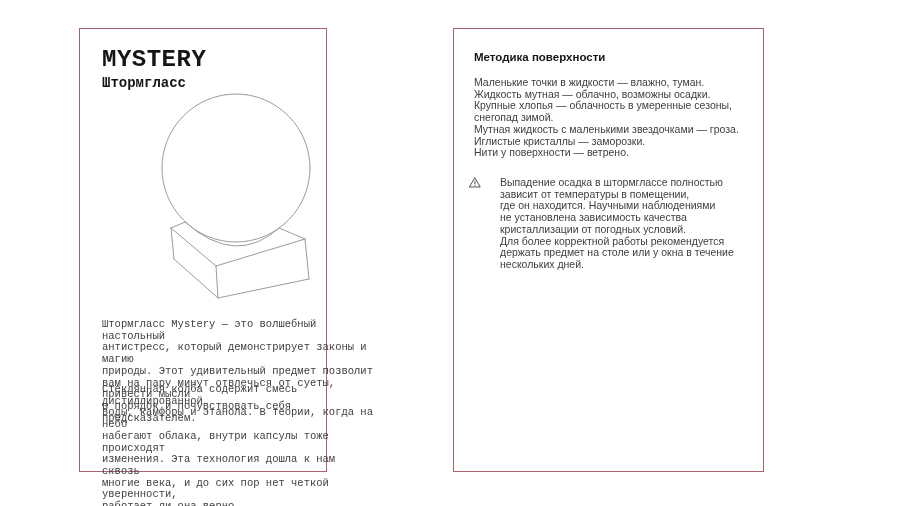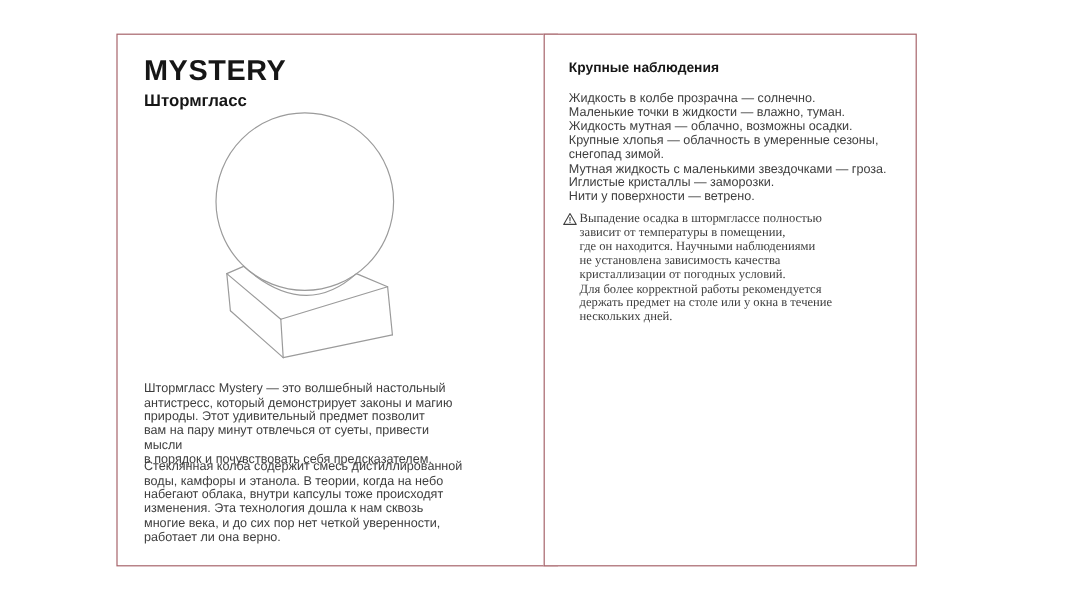--- a/index.html
+++ b/index.html
@@ -12,21 +12,21 @@
   }
   .stage { position: absolute; left: 0; top: 0; width: 900px; height: 506px; background: #ffffff; }
 
   .panel {
     position: absolute;
     top: 28px;
     height: 444px;
     background: #ffffff;
     border: 1.5px solid #a7646b;
   }
-  .panel-left  { left: 97px;  width: 368px; }
+  .panel-left  { left: 79px;  width: 248px; font-family: Liberation Mono, monospace; }
   .panel-right { left: 453px; width: 311px; }
 
   .product-title {
     position: absolute; left: 22px; top: 19px;
     font-size: 24px; font-weight: bold; letter-spacing: 0.5px;
     color: #161616; line-height: 24px;
     white-space: nowrap;
   }
   .product-subtitle {
     position: absolute; left: 22px; top: 48px;
@@ -55,21 +55,21 @@
   }
   .obs-list { position: absolute; left: 20px; top: 48px; width: 278px; }
   .obs-item { font-size: 10.5px; line-height: 11.7px; color: #3e3e3e; white-space: pre-line; }
 
   .weather-note {
     position: absolute; left: 15px; top: 148px; width: 284px;
     display: flex; align-items: flex-start;
   }
   .warning-icon-box { flex: 0 0 13px; height: 12px; margin-top: 0px; }
   .warning-icon-box svg { display: block; width: 12px; height: 11px; }
-  .warning-text { margin-left: 1px; font-family: Liberation Serif, serif; }
+  .warning-text { margin-left: 18px; }
 </style>
 </head>
 <body>
 
 <div class="stage">
 
   <section class="panel panel-left">
 
     <h1 class="product-title">MYSTERY</h1>
 
@@ -103,24 +103,23 @@
     <p class="body-text para-2">Стеклянная колба содержит смесь дистиллированной
 воды, камфоры и этанола. В теории, когда на небо
 набегают облака, внутри капсулы тоже происходят
 изменения. Эта технология дошла к нам сквозь
 многие века, и до сих пор нет четкой уверенности,
 работает ли она верно.</p>
   </section>
 
   <section class="panel panel-right">
 
-    <h2 class="obs-heading">Крупные наблюдения</h2>
+    <h2 class="obs-heading">Методика поверхности</h2>
 
     <div class="obs-list">
-      <div class="obs-item">Жидкость в колбе прозрачна — солнечно.</div>
       <div class="obs-item">Маленькие точки в жидкости — влажно, туман.</div>
       <div class="obs-item">Жидкость мутная — облачно, возможны осадки.</div>
       <div class="obs-item">Крупные хлопья — облачность в умеренные сезоны,
 снегопад зимой.</div>
       <div class="obs-item">Мутная жидкость с маленькими звездочками — гроза.</div>
       <div class="obs-item">Иглистые кристаллы — заморозки.</div>
       <div class="obs-item">Нити у поверхности — ветрено.</div>
     </div>
 
     <div class="weather-note">

